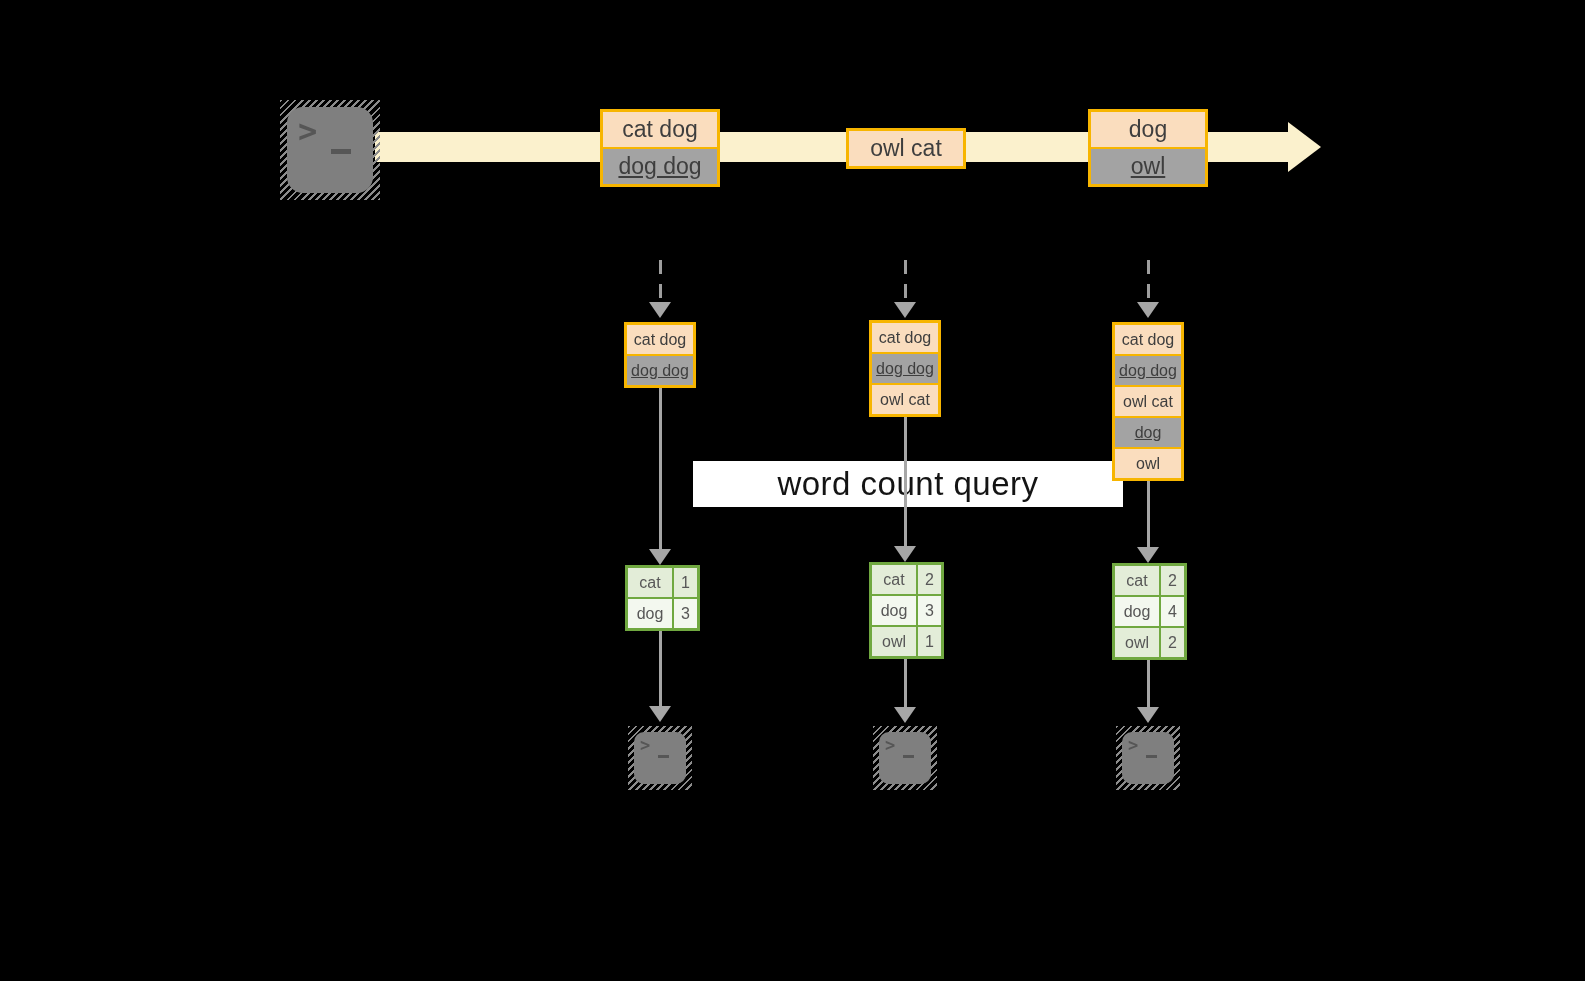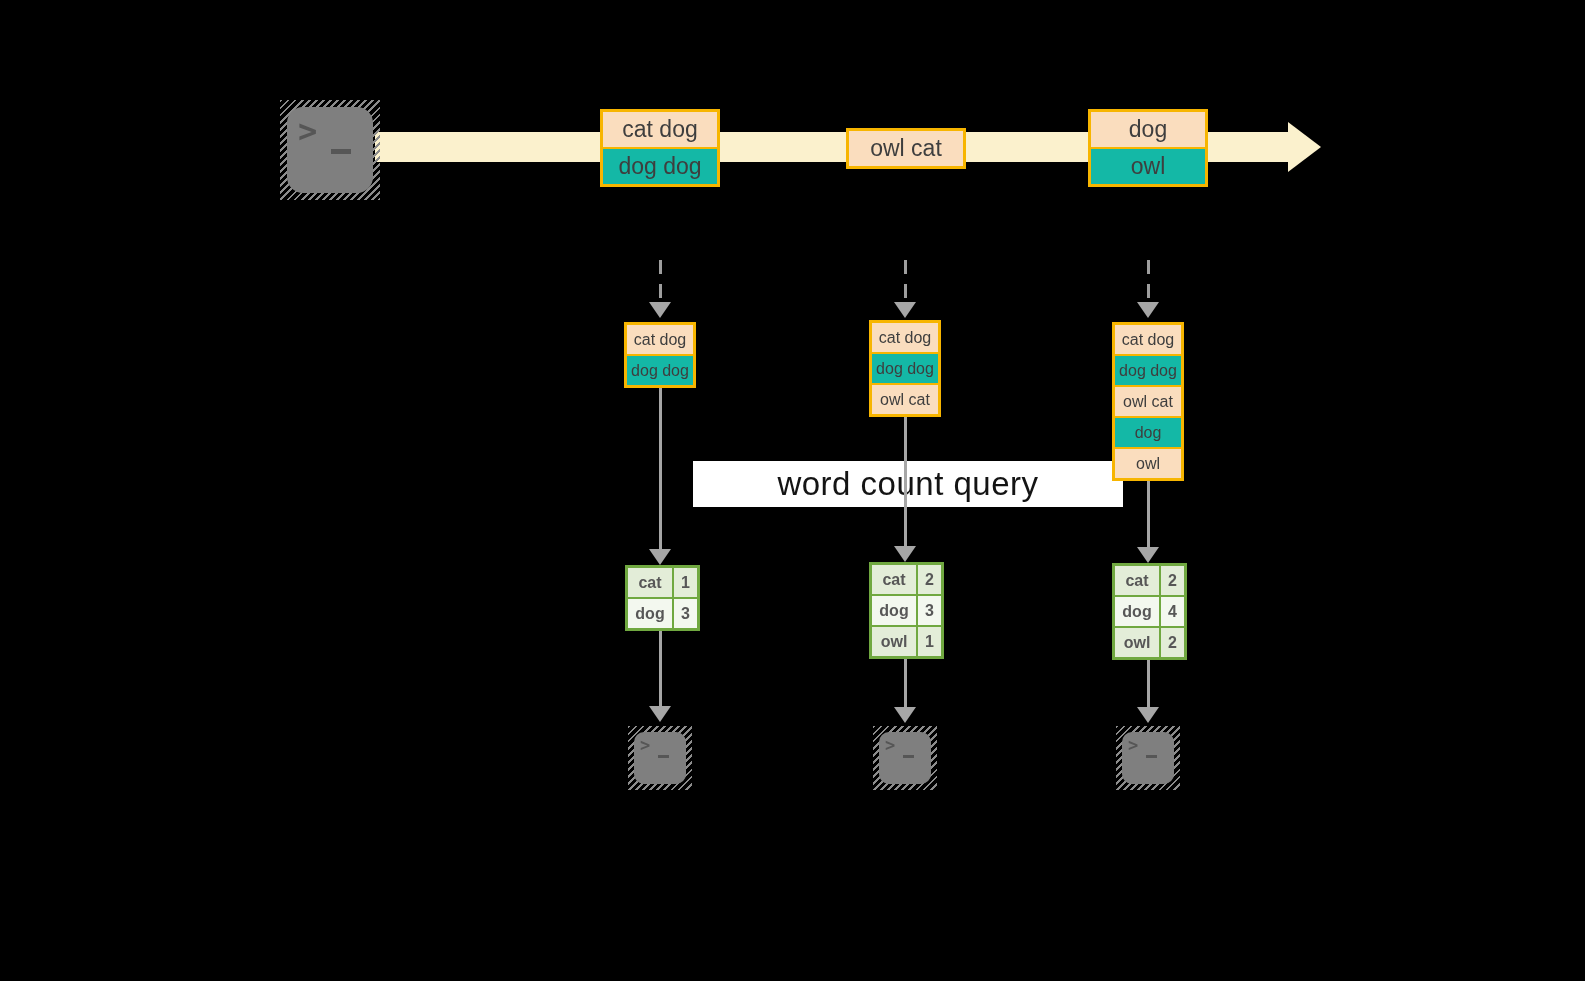--- a/index.html
+++ b/index.html
@@ -8,27 +8,27 @@
     font-family:"Liberation Sans","DejaVu Sans",sans-serif;
   }
   
   .stream-band{position:absolute;left:375px;top:132px;width:913px;height:30px;background:#FBF1CD;z-index:1;}
   .stream-head{position:absolute;left:1288px;top:122px;width:0;height:0;
     border-top:25px solid transparent;border-bottom:25px solid transparent;border-left:33px solid #FBF1CD;z-index:1;}
   
   .obox{position:absolute;display:grid;gap:2px;background:#F7B500;border:3px solid #F7B500;z-index:4;}
   .orow{display:flex;align-items:center;justify-content:center;color:#3E3E3E;}
   .orow.dark{background:#FADDBE;}
-  .orow.light{background:#14b8a6;}
+  .orow.light{background:#a3a3a3;text-decoration:underline;}
   .event .orow{width:114px;height:35px;font-size:23px;}
   .state .orow{width:66px;height:29px;font-size:16px;}
   .state{z-index:3;}
   
   .gtable{position:absolute;display:grid;grid-template-columns:44px 23px;gap:2px;background:#70A840;border:3px solid #70A840;z-index:3;}
-  .gcell{display:flex;align-items:center;justify-content:center;height:29px;font-size:16px;color:#575757;font-weight:bold;}
+  .gcell{display:flex;align-items:center;justify-content:center;height:29px;font-size:16px;color:#575757;}
   .gdark{background:#E3EDD8;}
   .glight{background:#F3F8EF;}
   
   .vline{position:absolute;width:3px;background:#A6A6A6;z-index:2;}
   .dline{position:absolute;width:3px;z-index:2;
     background:repeating-linear-gradient(180deg,#9E9E9E 0 14px,rgba(0,0,0,0) 14px 24px);}
   .head-down{position:absolute;width:0;height:0;z-index:2;
     border-left:11px solid transparent;border-right:11px solid transparent;border-top:16px solid #A6A6A6;}
   
   .term{position:absolute;z-index:3;

